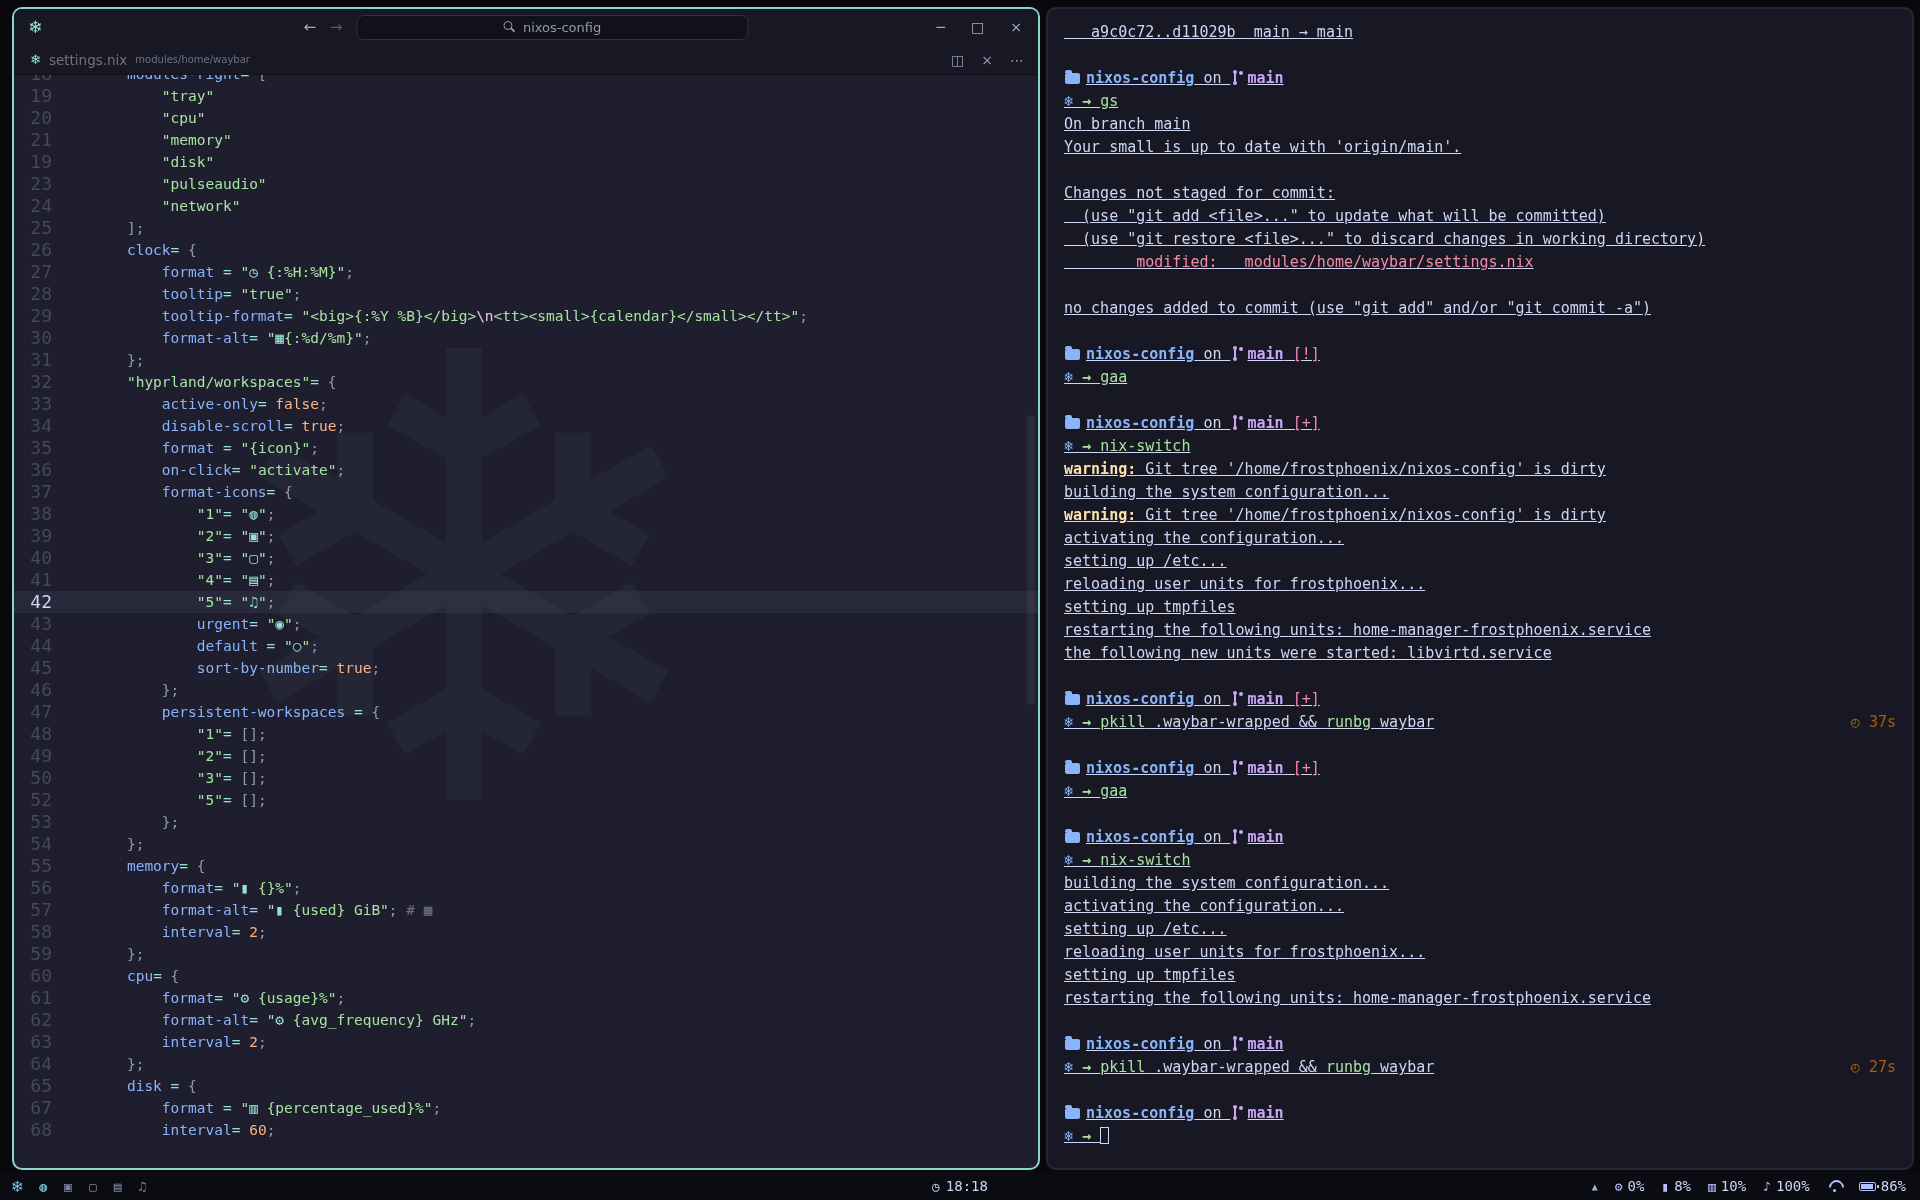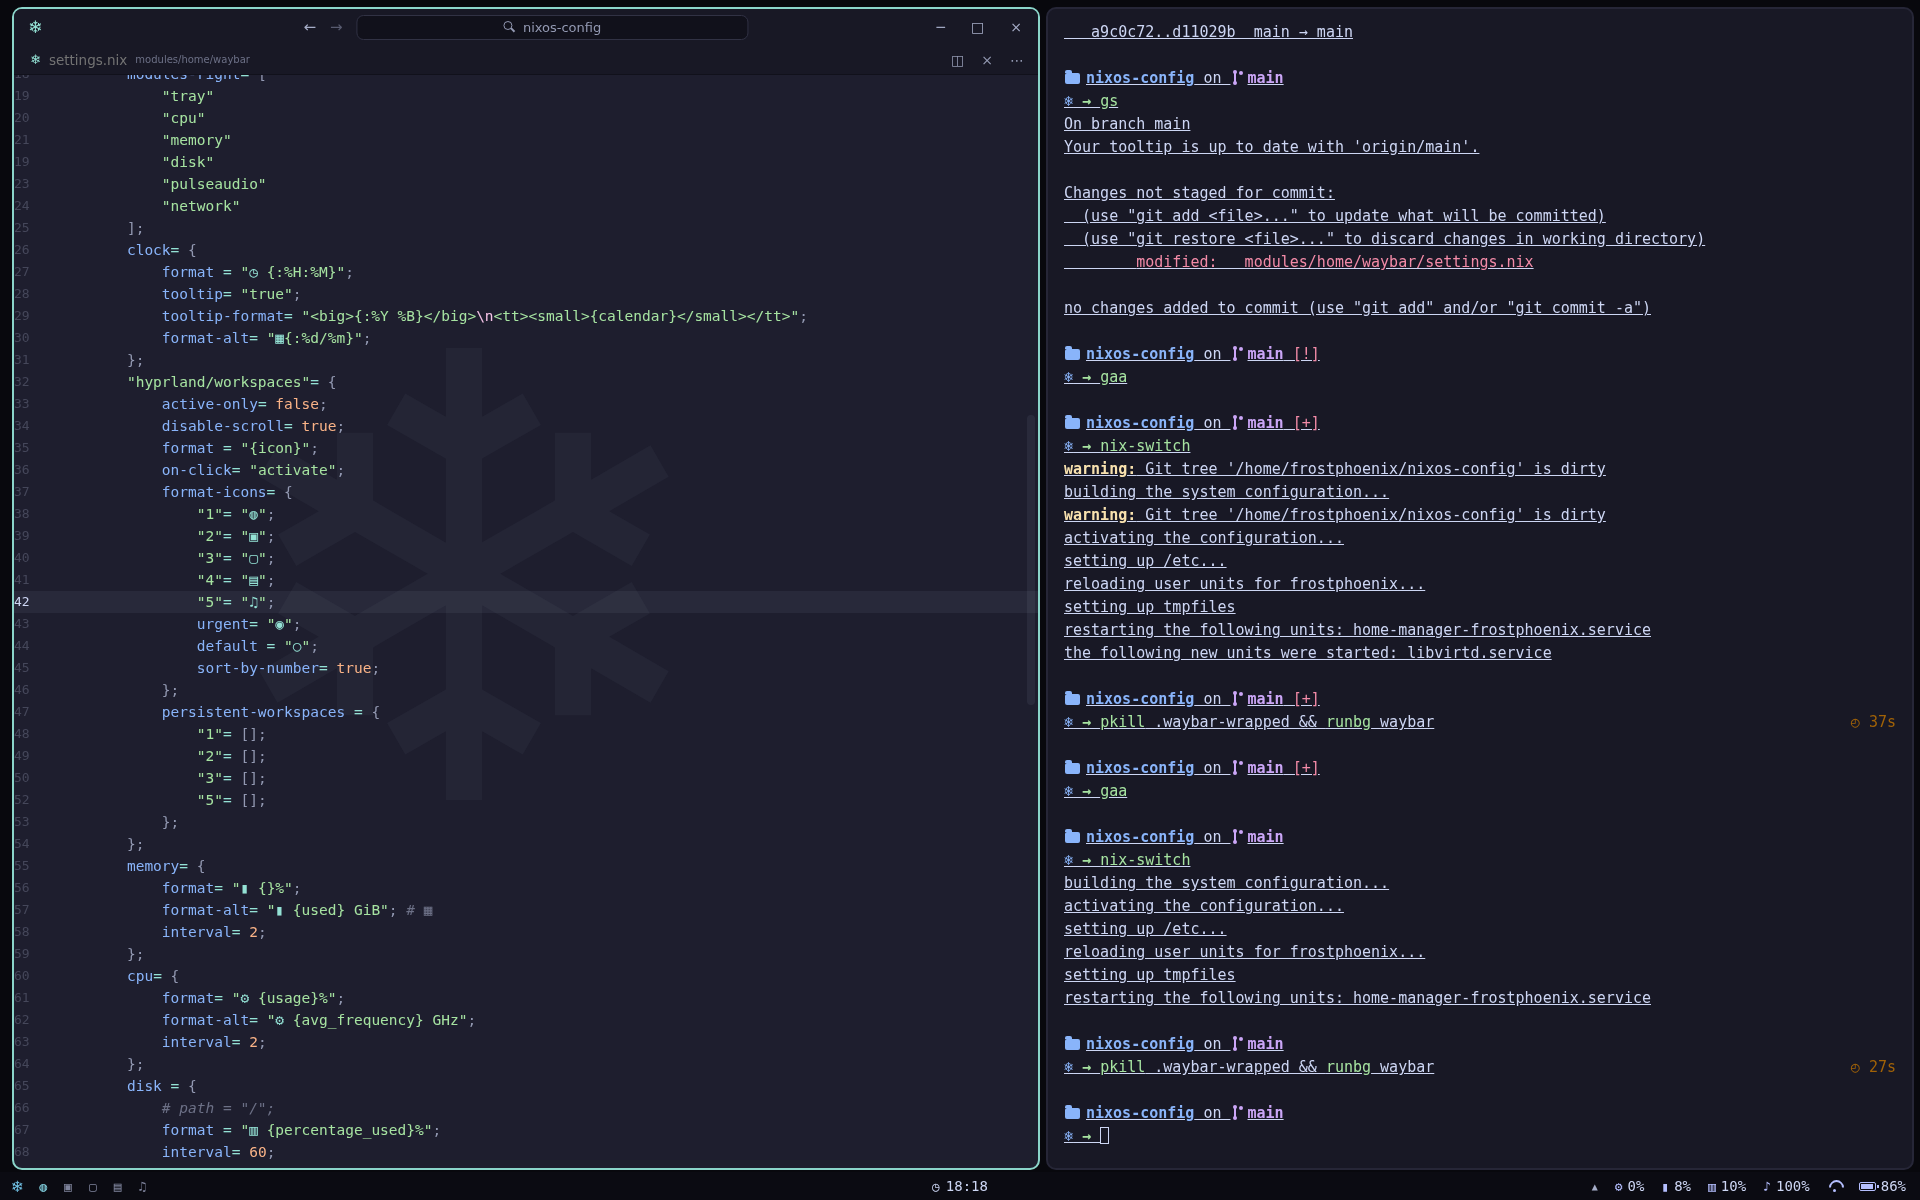--- a/index.html
+++ b/index.html
@@ -33,21 +33,21 @@
   .tab-actions{ margin-left:auto; display:flex; align-items:center; gap:17px; color:#9399b2; font-size:14px; }
 
   .editor-body{ position:relative; height:1093px; overflow:hidden; }
   .watermark{ position:absolute; left:60px; top:60px; width:780px; height:900px; display:flex; align-items:center; justify-content:center;
               font-size:620px; color:rgba(166,173,200,0.05); pointer-events:none; }
   .scrollthumb{ position:absolute; right:3px; top:340px; width:8px; height:290px; background:rgba(205,214,244,0.07); border-radius:4px; }
 
   .code-lines{ position:relative; margin-top:-12px; font-family:"DejaVu Sans Mono","DejaVu Sans",monospace; font-size:14.5px; }
   .code-line{ display:flex; height:22px; line-height:22px; align-items:center; }
   .code-line.current{ background:rgba(166,173,200,0.08); }
-  .ln{ width:38px; flex:none; text-align:left; color:#45475a; font-size:13px; }
+  .ln{ width:38px; flex:none; text-align:right; color:#45475a; font-size:18px; }
   .code-line.current .ln{ color:#cdd6f4; }
   .lt{ padding-left:40px; white-space:pre; }
 
   .seg-t{ color:#cdd6f4; } .seg-a{ color:#89b4fa; } .seg-s{ color:#a6e3a1; }
   .seg-n{ color:#fab387; } .seg-b{ color:#fab387; }
   .seg-o{ color:#94e2d5; } .seg-p{ color:#9399b2; } .seg-c{ color:#6c7086; font-style:italic; }
   .seg-i{ color:#94e2d5; } .seg-e{ color:#f5c2e7; }
 
   
   .terminal-window{
@@ -315,44 +315,40 @@
         </div>
         <div class="code-line">
           <span class="ln">64</span>
           <span class="lt"><span class="seg-t">    </span><span class="seg-p">};</span></span>
         </div>
         <div class="code-line">
           <span class="ln">65</span>
           <span class="lt"><span class="seg-t">    </span><span class="seg-a">disk</span><span class="seg-o"> = </span><span class="seg-p">{</span></span>
         </div>
         <div class="code-line">
-          <span class="ln">66</span>
-          <span class="lt"><span class="seg-t">        </span><span class="seg-c"># path = "/";</span></span>
-        </div>
-        <div class="code-line">
           <span class="ln">67</span>
           <span class="lt"><span class="seg-t">        </span><span class="seg-a">format</span><span class="seg-o"> = </span><span class="seg-s">"</span><span class="seg-i">▥</span><span class="seg-s"> {percentage_used}%"</span><span class="seg-p">;</span></span>
         </div>
         <div class="code-line">
           <span class="ln">68</span>
           <span class="lt"><span class="seg-t">        </span><span class="seg-a">interval</span><span class="seg-o">= </span><span class="seg-n">60</span><span class="seg-p">;</span></span>
         </div>
       </div>
     <div class="scrollthumb"></div>
   </div>
 </div>
 
 <div class="terminal-window">
   <div>
       <div class="trow"><span class="seg-d">   a9c0c72..d11029b  main → main</span></div>
       <div class="trow"></div>
       <div class="trow"><span class="seg-fol"></span><span class="seg-B">nixos-config</span><span class="seg-d"> on </span><span class="seg-br"></span><span class="seg-M">main</span></div>
       <div class="trow"><span class="seg-sn">❄</span><span class="seg-ar"> → </span><span class="seg-G">gs</span></div>
       <div class="trow"><span class="seg-d">On branch main</span></div>
-      <div class="trow"><span class="seg-d">Your tooltip is up to date with 'origin/main'.</span></div>
+      <div class="trow"><span class="seg-d">Your small is up to date with 'origin/main'.</span></div>
       <div class="trow"></div>
       <div class="trow"><span class="seg-d">Changes not staged for commit:</span></div>
       <div class="trow"><span class="seg-d">  (use "git add &lt;file&gt;..." to update what will be committed)</span></div>
       <div class="trow"><span class="seg-d">  (use "git restore &lt;file&gt;..." to discard changes in working directory)</span></div>
       <div class="trow"><span class="seg-d">        </span><span class="seg-R">modified:   modules/home/waybar/settings.nix</span></div>
       <div class="trow"></div>
       <div class="trow"><span class="seg-d">no changes added to commit (use "git add" and/or "git commit -a")</span></div>
       <div class="trow"></div>
       <div class="trow"><span class="seg-fol"></span><span class="seg-B">nixos-config</span><span class="seg-d"> on </span><span class="seg-br"></span><span class="seg-M">main</span><span class="seg-R"> [!]</span></div>
       <div class="trow"><span class="seg-sn">❄</span><span class="seg-ar"> → </span><span class="seg-G">gaa</span></div>

